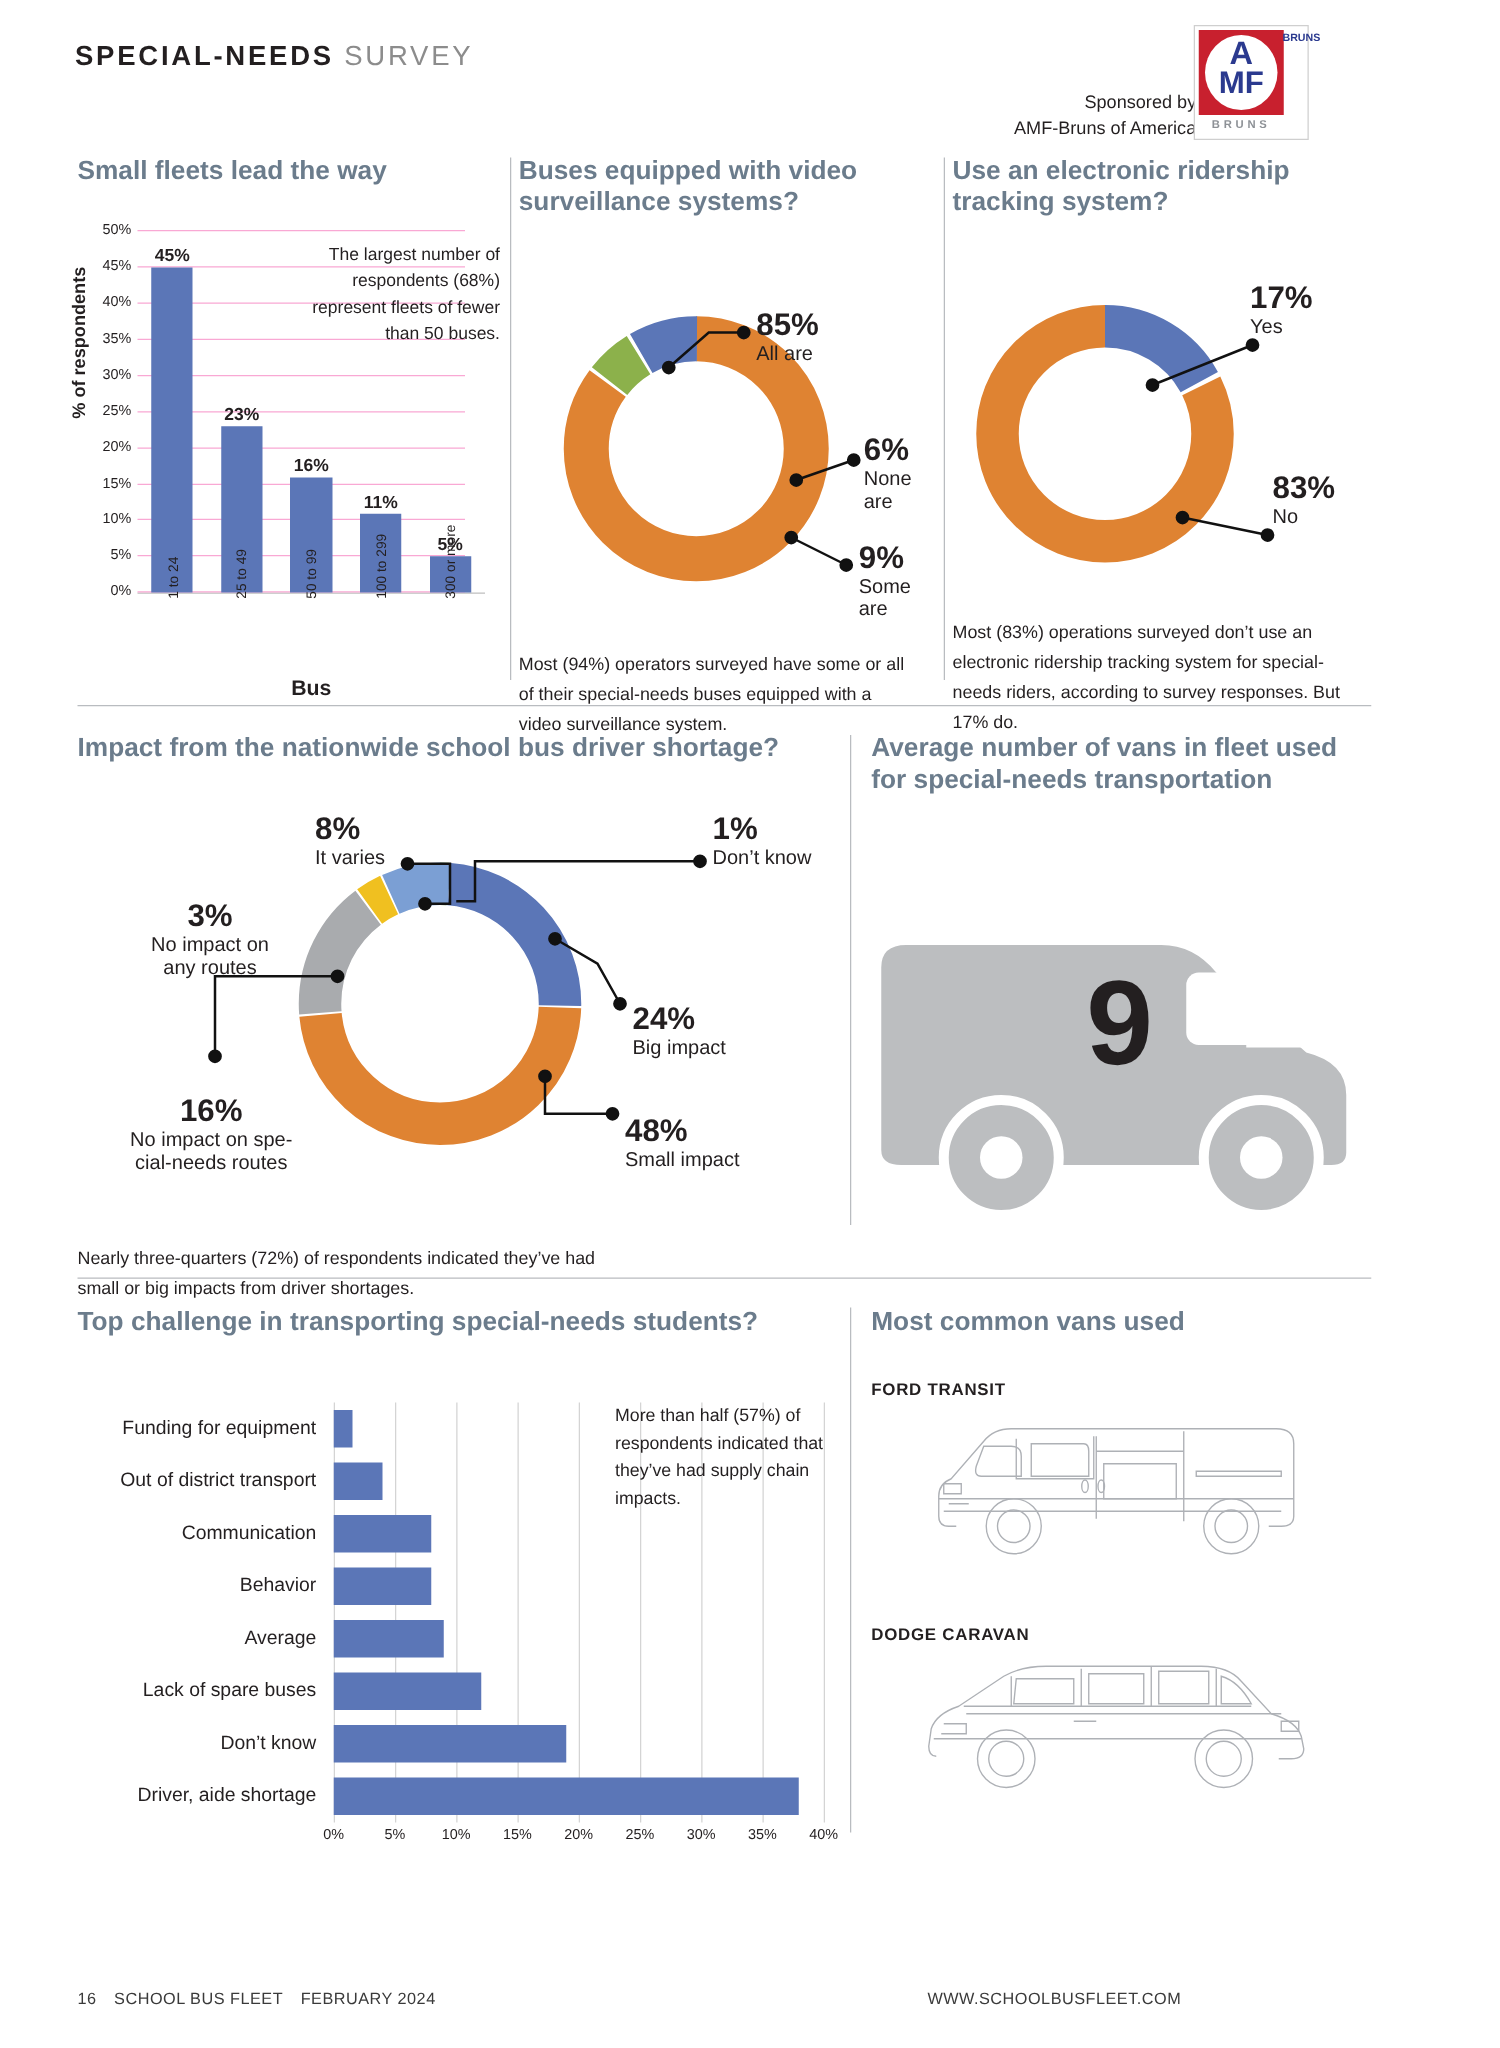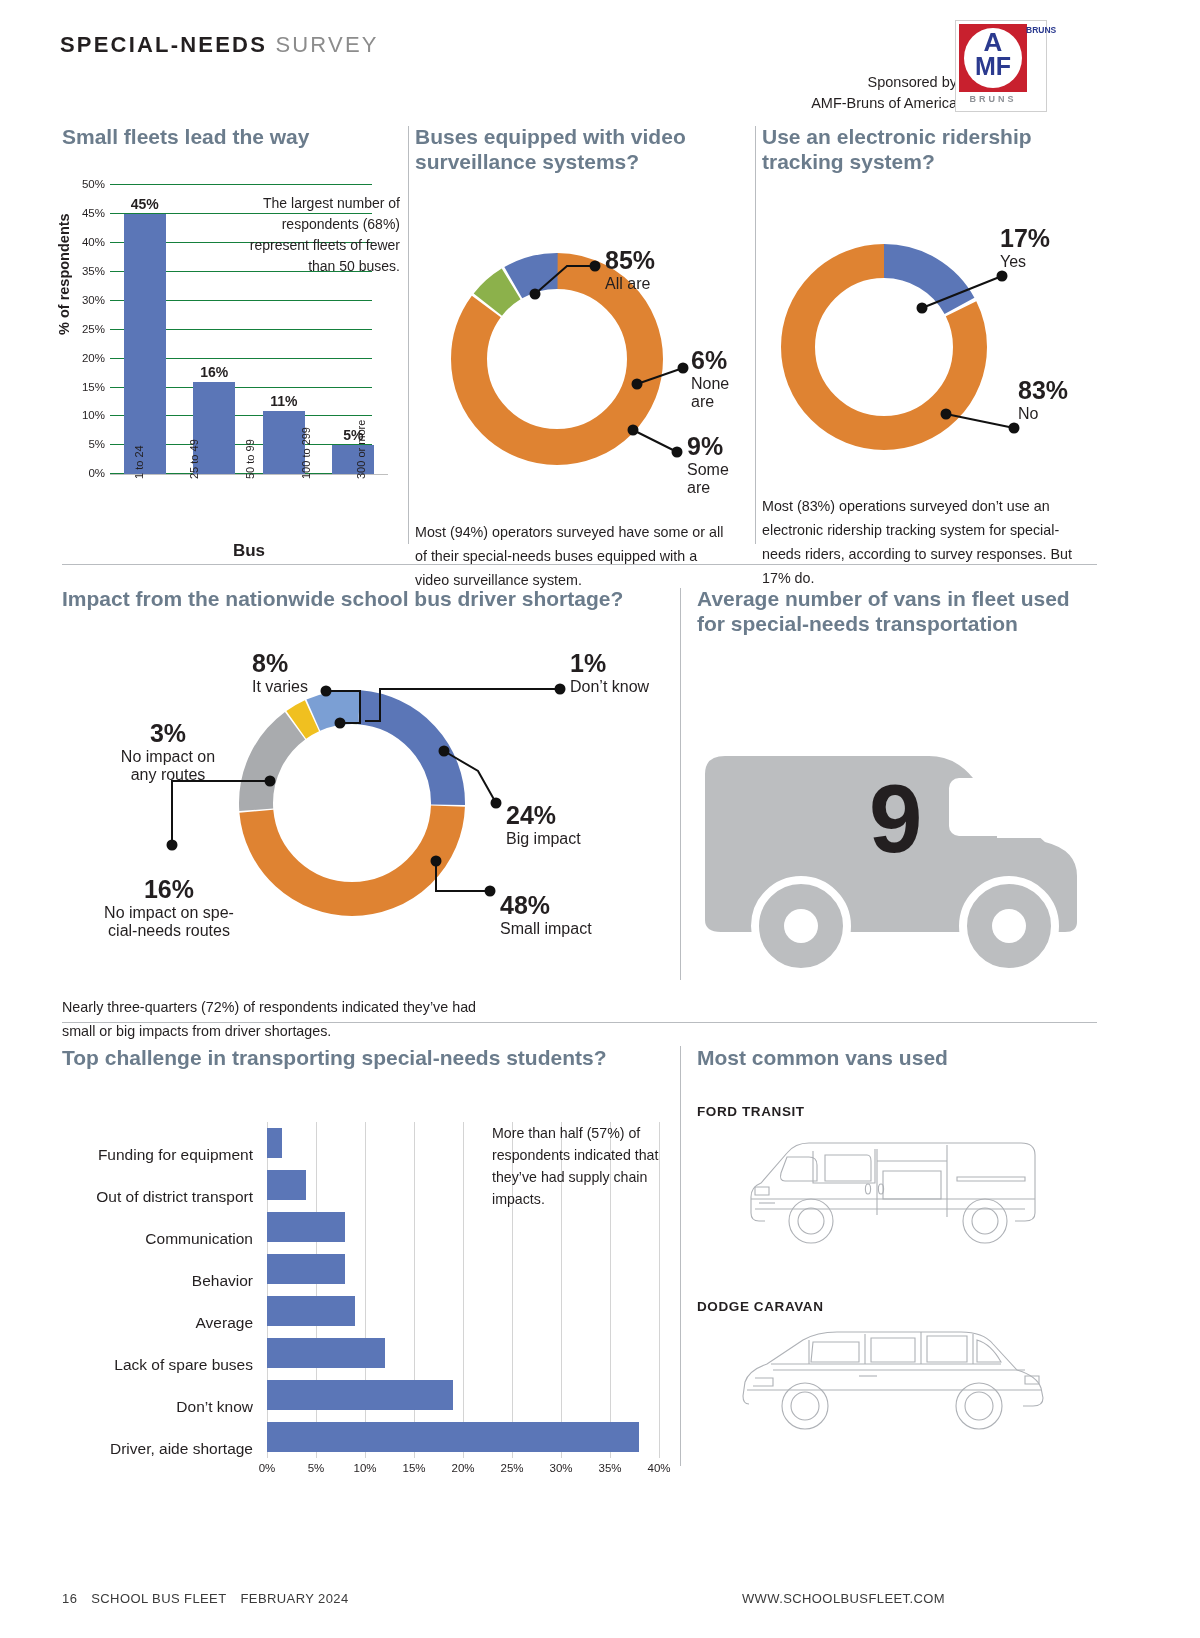--- a/index.html
+++ b/index.html
@@ -44,21 +44,21 @@
   .hdiv { position: absolute; height: 1px; background: #b9bcc0; }
   .vdiv { position: absolute; width: 1px; background: #b9bcc0; }
 
   
   #p1 { position: absolute; left: 62px; top: 124px; width: 340px; }
   .bc { position: relative; width: 340px; height: 400px; }
   .bc-ylabel { position: absolute; left: -6px; top: 186px; transform: rotate(-90deg);
                transform-origin: left top; font-size: 14.5px; font-weight: bold; white-space: nowrap; }
   .bc-plot { position: absolute; left: 48px; top: 36px; width: 278px; height: 290px;
              border-bottom: 1px solid #bfbfbf; }
-  .bc-grid { position: absolute; left: 0; right: 16px; height: 1px; background: #15803d; }
+  .bc-grid { position: absolute; left: 0; right: 16px; height: 1px; background: #f9a8d4; }
   .bc-ytick { position: absolute; right: 100%; margin-right: 5px; font-size: 11.5px;
               color: #231f20; transform: translateY(-50%); white-space: nowrap; }
   .bc-bars { position: absolute; left: 0; right: 0; bottom: 0; top: 0;
              display: flex; align-items: flex-end; }
   .bc-col { flex: 1; display: flex; flex-direction: column; align-items: center;
             justify-content: flex-end; height: 100%; position: relative; }
   .bc-bar { width: 60%; background: #5b76b7; }
   .bc-val { font-size: 14px; font-weight: bold; margin-bottom: 2px; }
   .bc-xlabels { position: absolute; left: 48px; top: 330px; width: 278px; display: flex; }
   .bc-xl { flex: 1; position: relative; height: 62px; }
@@ -85,21 +85,21 @@
   #p4 { position: absolute; left: 62px; top: 586px; width: 600px; }
   #p5 { position: absolute; left: 697px; top: 586px; width: 400px; }
 
   
   #p6 { position: absolute; left: 62px; top: 1045px; width: 610px; }
   #p7 { position: absolute; left: 697px; top: 1045px; width: 400px; }
 
   
   .hb { position: relative; width: 610px; height: 400px; }
   .hb-rows { position: absolute; left: 0; top: 52px; width: 610px; }
-  .hb-row { height: 42px; display: flex; align-items: flex-end; }
+  .hb-row { height: 42px; display: flex; align-items: center; }
   .hb-lab { width: 205px; text-align: right; padding-right: 14px;
             font-size: 15.5px; color: #231f20; }
   .hb-track { position: relative; width: 392px; height: 42px; display: flex; align-items: center; }
   .hb-bar { height: 30px; background: #5b76b7; }
   .hb-gridlines { position: absolute; left: 205px; top: 52px; width: 392px; height: 336px; }
   .hb-gl { position: absolute; top: 0; bottom: 0; width: 1px; background: #d4d4d4; }
   .hb-ticks { position: absolute; left: 205px; top: 392px; width: 392px; height: 20px; }
   .hb-tk { position: absolute; font-size: 11.5px; transform: translateX(-50%); }
   .hb-note { position: absolute; left: 430px; top: 52px; width: 180px;
              text-align: left; font-size: 14.2px; line-height: 1.55; }
@@ -188,20 +188,24 @@
             <span class="bc-ytick">45%</span>
           </div>
         <div class="bc-grid" style="bottom:100%;">
             <span class="bc-ytick">50%</span>
           </div>
 
         <div class="bc-bars">
           <div class="bc-col">
             <div class="bc-val">45%</div>
             <div class="bc-bar" style="height: 90%; background: rgb(91, 118, 183);"></div>
+          </div>
+          <div class="bc-col">
+            <div class="bc-val">23%</div>
+            <div class="bc-bar" style="height: 46%; background: rgb(91, 118, 183);"></div>
           </div>
           <div class="bc-col">
             <div class="bc-val">16%</div>
             <div class="bc-bar" style="height: 32%; background: rgb(91, 118, 183);"></div>
           </div>
           <div class="bc-col">
             <div class="bc-val">11%</div>
             <div class="bc-bar" style="height: 22%; background: rgb(91, 118, 183);"></div>
           </div>
           <div class="bc-col">

